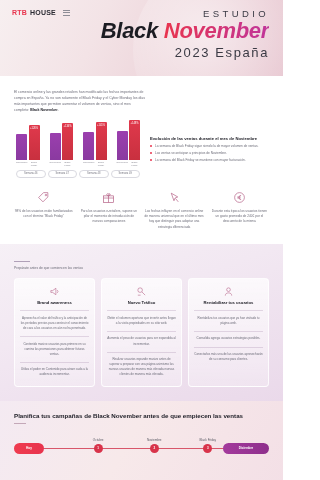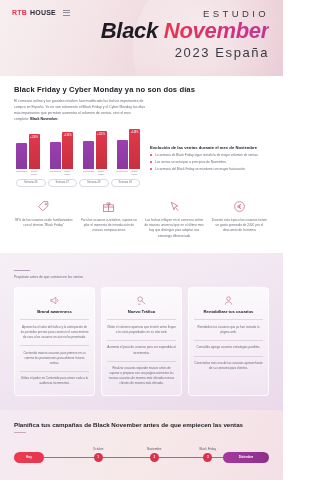--- a/index.html
+++ b/index.html
@@ -136,21 +136,20 @@
       <div class="estudio">ESTUDIO</div>
       <div class="bigtitle">
         <span class="bk">Black</span>
         <span class="nv">November</span>
       </div>
       <div class="yearline">2023 España</div>
     </div>
   </div>
 
   <div class="sec-white">
-    <div class="h2">Black Friday y Cyber Monday ya no son dos días</div>
     <div class="para">
       <span>El comercio online y las grandes retailers han modificado las fechas importantes de compra en España.</span>
       <span>Ya no son solamente el Black Friday y el Cyber Monday los días más importantes que permiten aumentar el volumen de ventas, sino el mes completo:</span>
       <b>Black November.</b>
     </div>
 
     <div class="split">
       <div class="chart-wrap">
         <div class="bars">
           <div class="grp">

